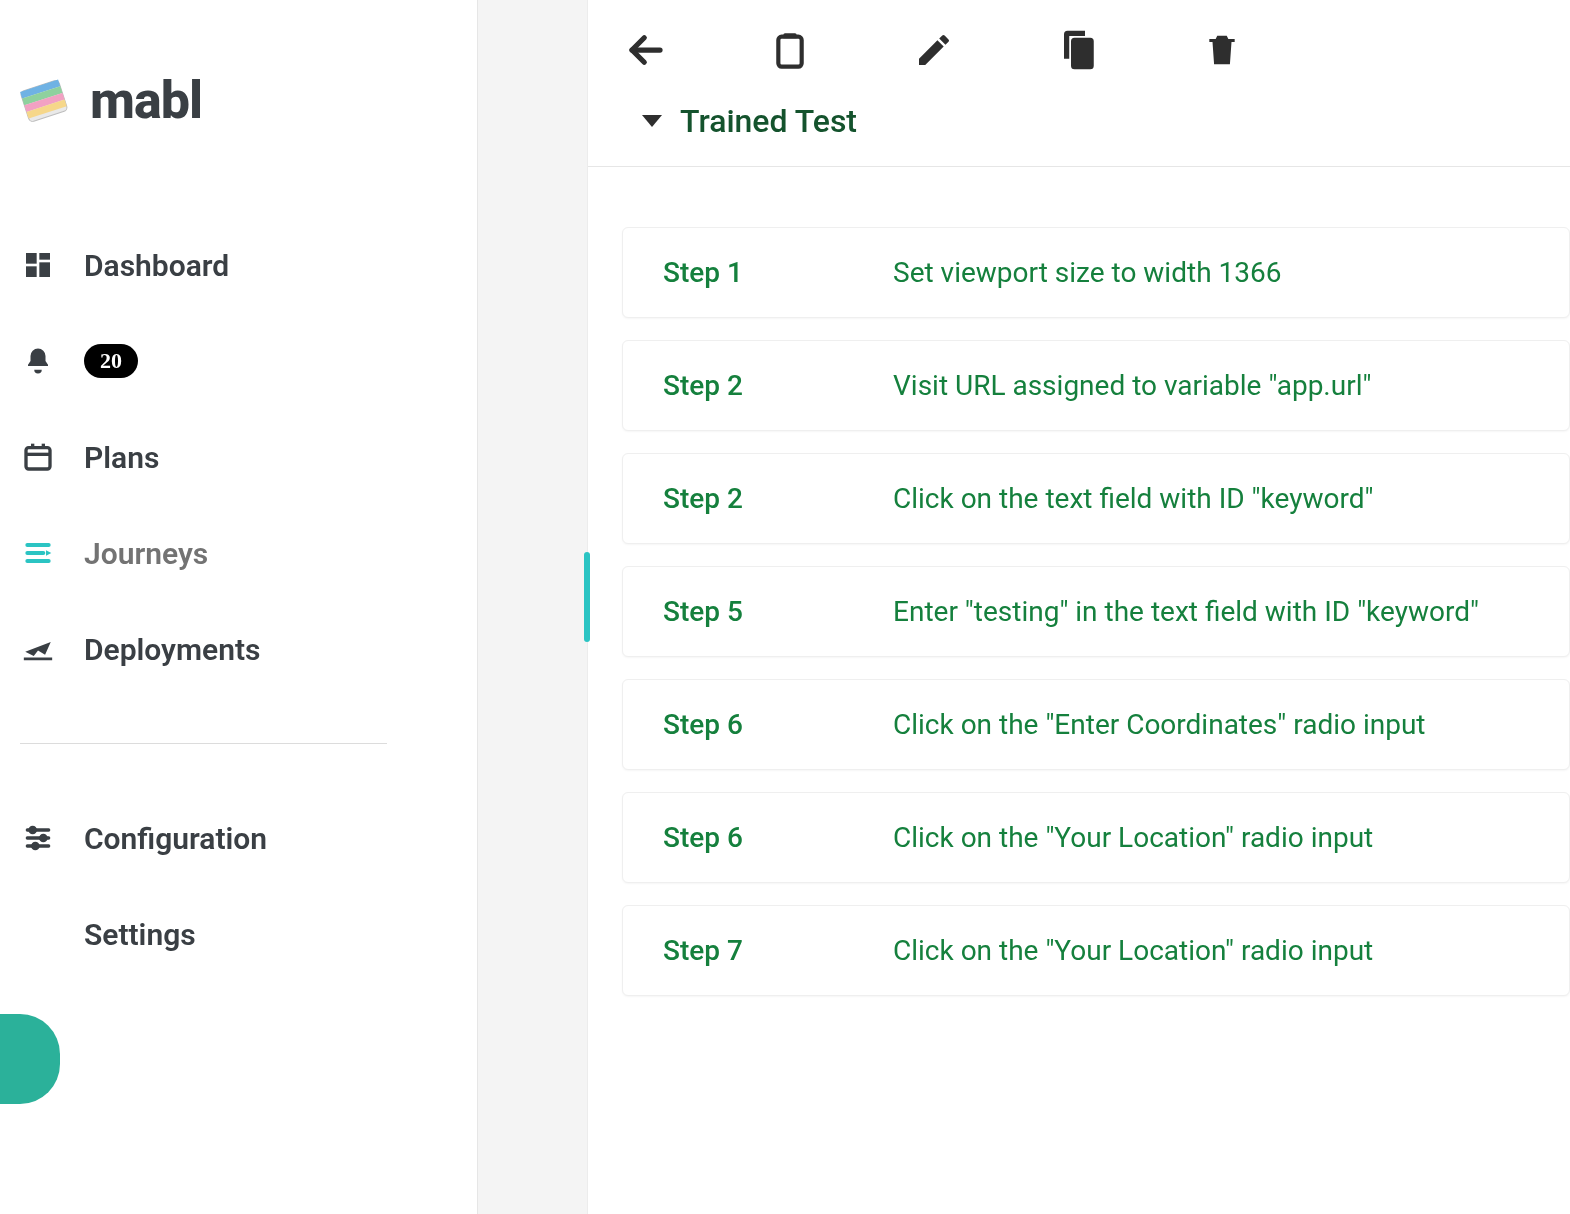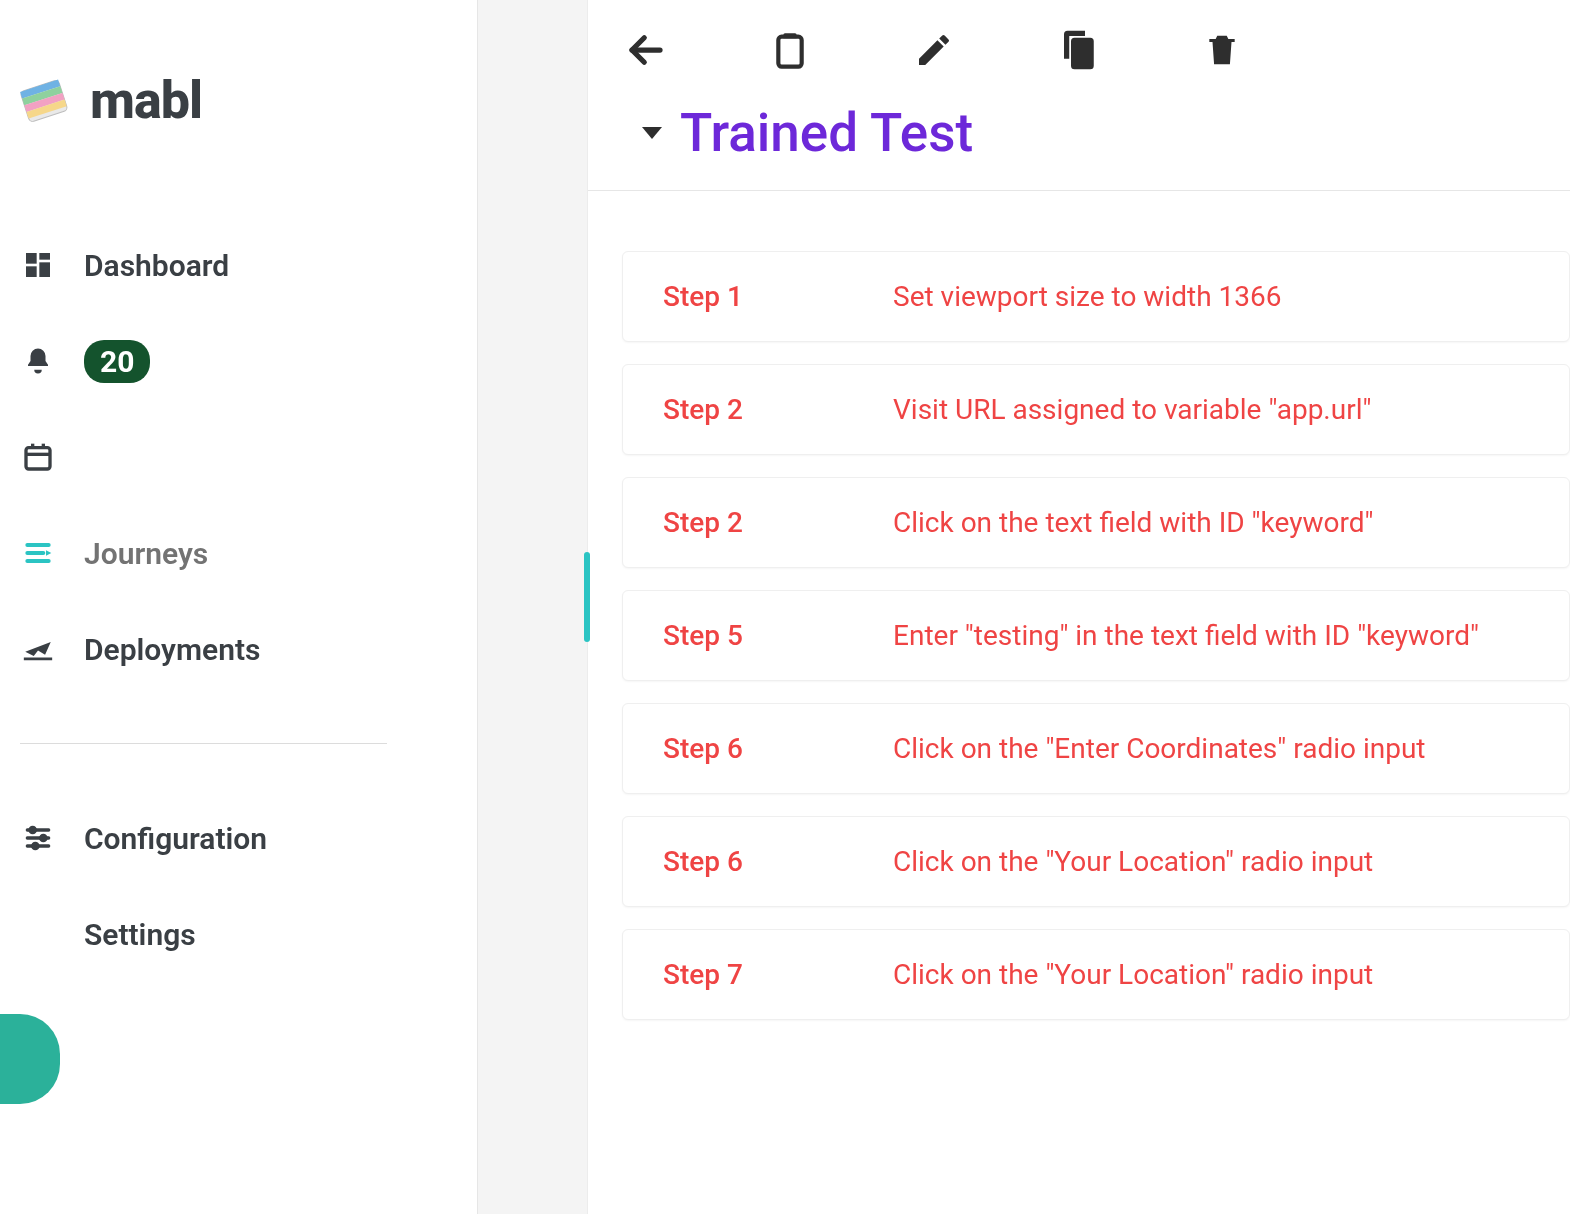--- a/index.html
+++ b/index.html
@@ -65,27 +65,28 @@
   .nav-item.active { color: #737373; }
   .nav-item .icon-slot {
     width: 36px;
     height: 36px;
     display: flex;
     align-items: center;
     justify-content: center;
   }
   .nav-item .label { flex: 1; }
   .badge {
-    background: #14532d;
+    background: #000000;
     color: #fff;
-    font-size: 30px;
+    font-size: 22px;
     font-weight: 700;
     border-radius: 20px;
     padding: 4px 16px;
     margin-right: 70px;
+    font-family: Liberation Serif, serif;
   }
   .divider {
     margin: 70px 90px 70px 12px;
     border: none;
     border-top: 1px solid #dcdcdc;
   }
   .fab {
     position: absolute;
     left: -28px;
     bottom: 110px;
@@ -140,40 +141,40 @@
     padding: 6px 0 26px 54px;
     border-bottom: 1px solid #e6e6e6;
   }
   .title-row .caret {
     width: 0; height: 0;
     border-left: 10px solid transparent;
     border-right: 10px solid transparent;
     border-top: 12px solid #2e2e2e;
   }
   .title-row .title-text {
-    font-size: 53px;
+    font-size: 32px;
     font-weight: 500;
-    color: #6d28d9;
+    color: #14532d;
   }
   .steps-wrap {
     padding: 60px 0 0 34px;
     display: flex;
     flex-direction: column;
     gap: 22px;
   }
   .step-card {
     background: #ffffff;
     border: 1px solid #efefef;
     border-radius: 6px;
     box-shadow: 0 1px 2px rgba(0,0,0,0.04);
     display: flex;
     align-items: center;
     padding: 28px 30px 28px 40px;
     font-size: 28px;
-    color: #ef4444;
+    color: #15803d;
   }
   .step-label {
     width: 230px;
     flex: 0 0 230px;
     font-weight: 500;
   }
   .step-desc {
     flex: 1;
     font-weight: 400;
     white-space: nowrap;
@@ -227,20 +228,21 @@
 
       <div class="nav-item">
         <span class="icon-slot">
           <svg viewBox="0 0 24 24" width="32" height="32" fill="none" stroke="#3a3f44" stroke-width="2.5">
               <rect x="3" y="5" width="18" height="16" rx="2"></rect>
               <line x1="3" y1="10" x2="21" y2="10"></line>
               <line x1="8" y1="2" x2="8" y2="6"></line>
               <line x1="16" y1="2" x2="16" y2="6"></line>
             </svg>
         </span>
+        <span class="label">Plans</span>
       </div>
 
       <div class="nav-item active">
         <span class="icon-slot">
           <svg viewBox="0 0 24 24" width="32" height="32" fill="none" stroke="#2bc4c3" stroke-width="3" stroke-linecap="round">
               <line x1="4" y1="6" x2="20" y2="6"></line>
               <line x1="4" y1="12" x2="16" y2="12"></line>
               <line x1="4" y1="18" x2="20" y2="18"></line>
               <polyline points="18,10 22,12 18,14" fill="#2bc4c3" stroke="none"></polyline>
             </svg>

